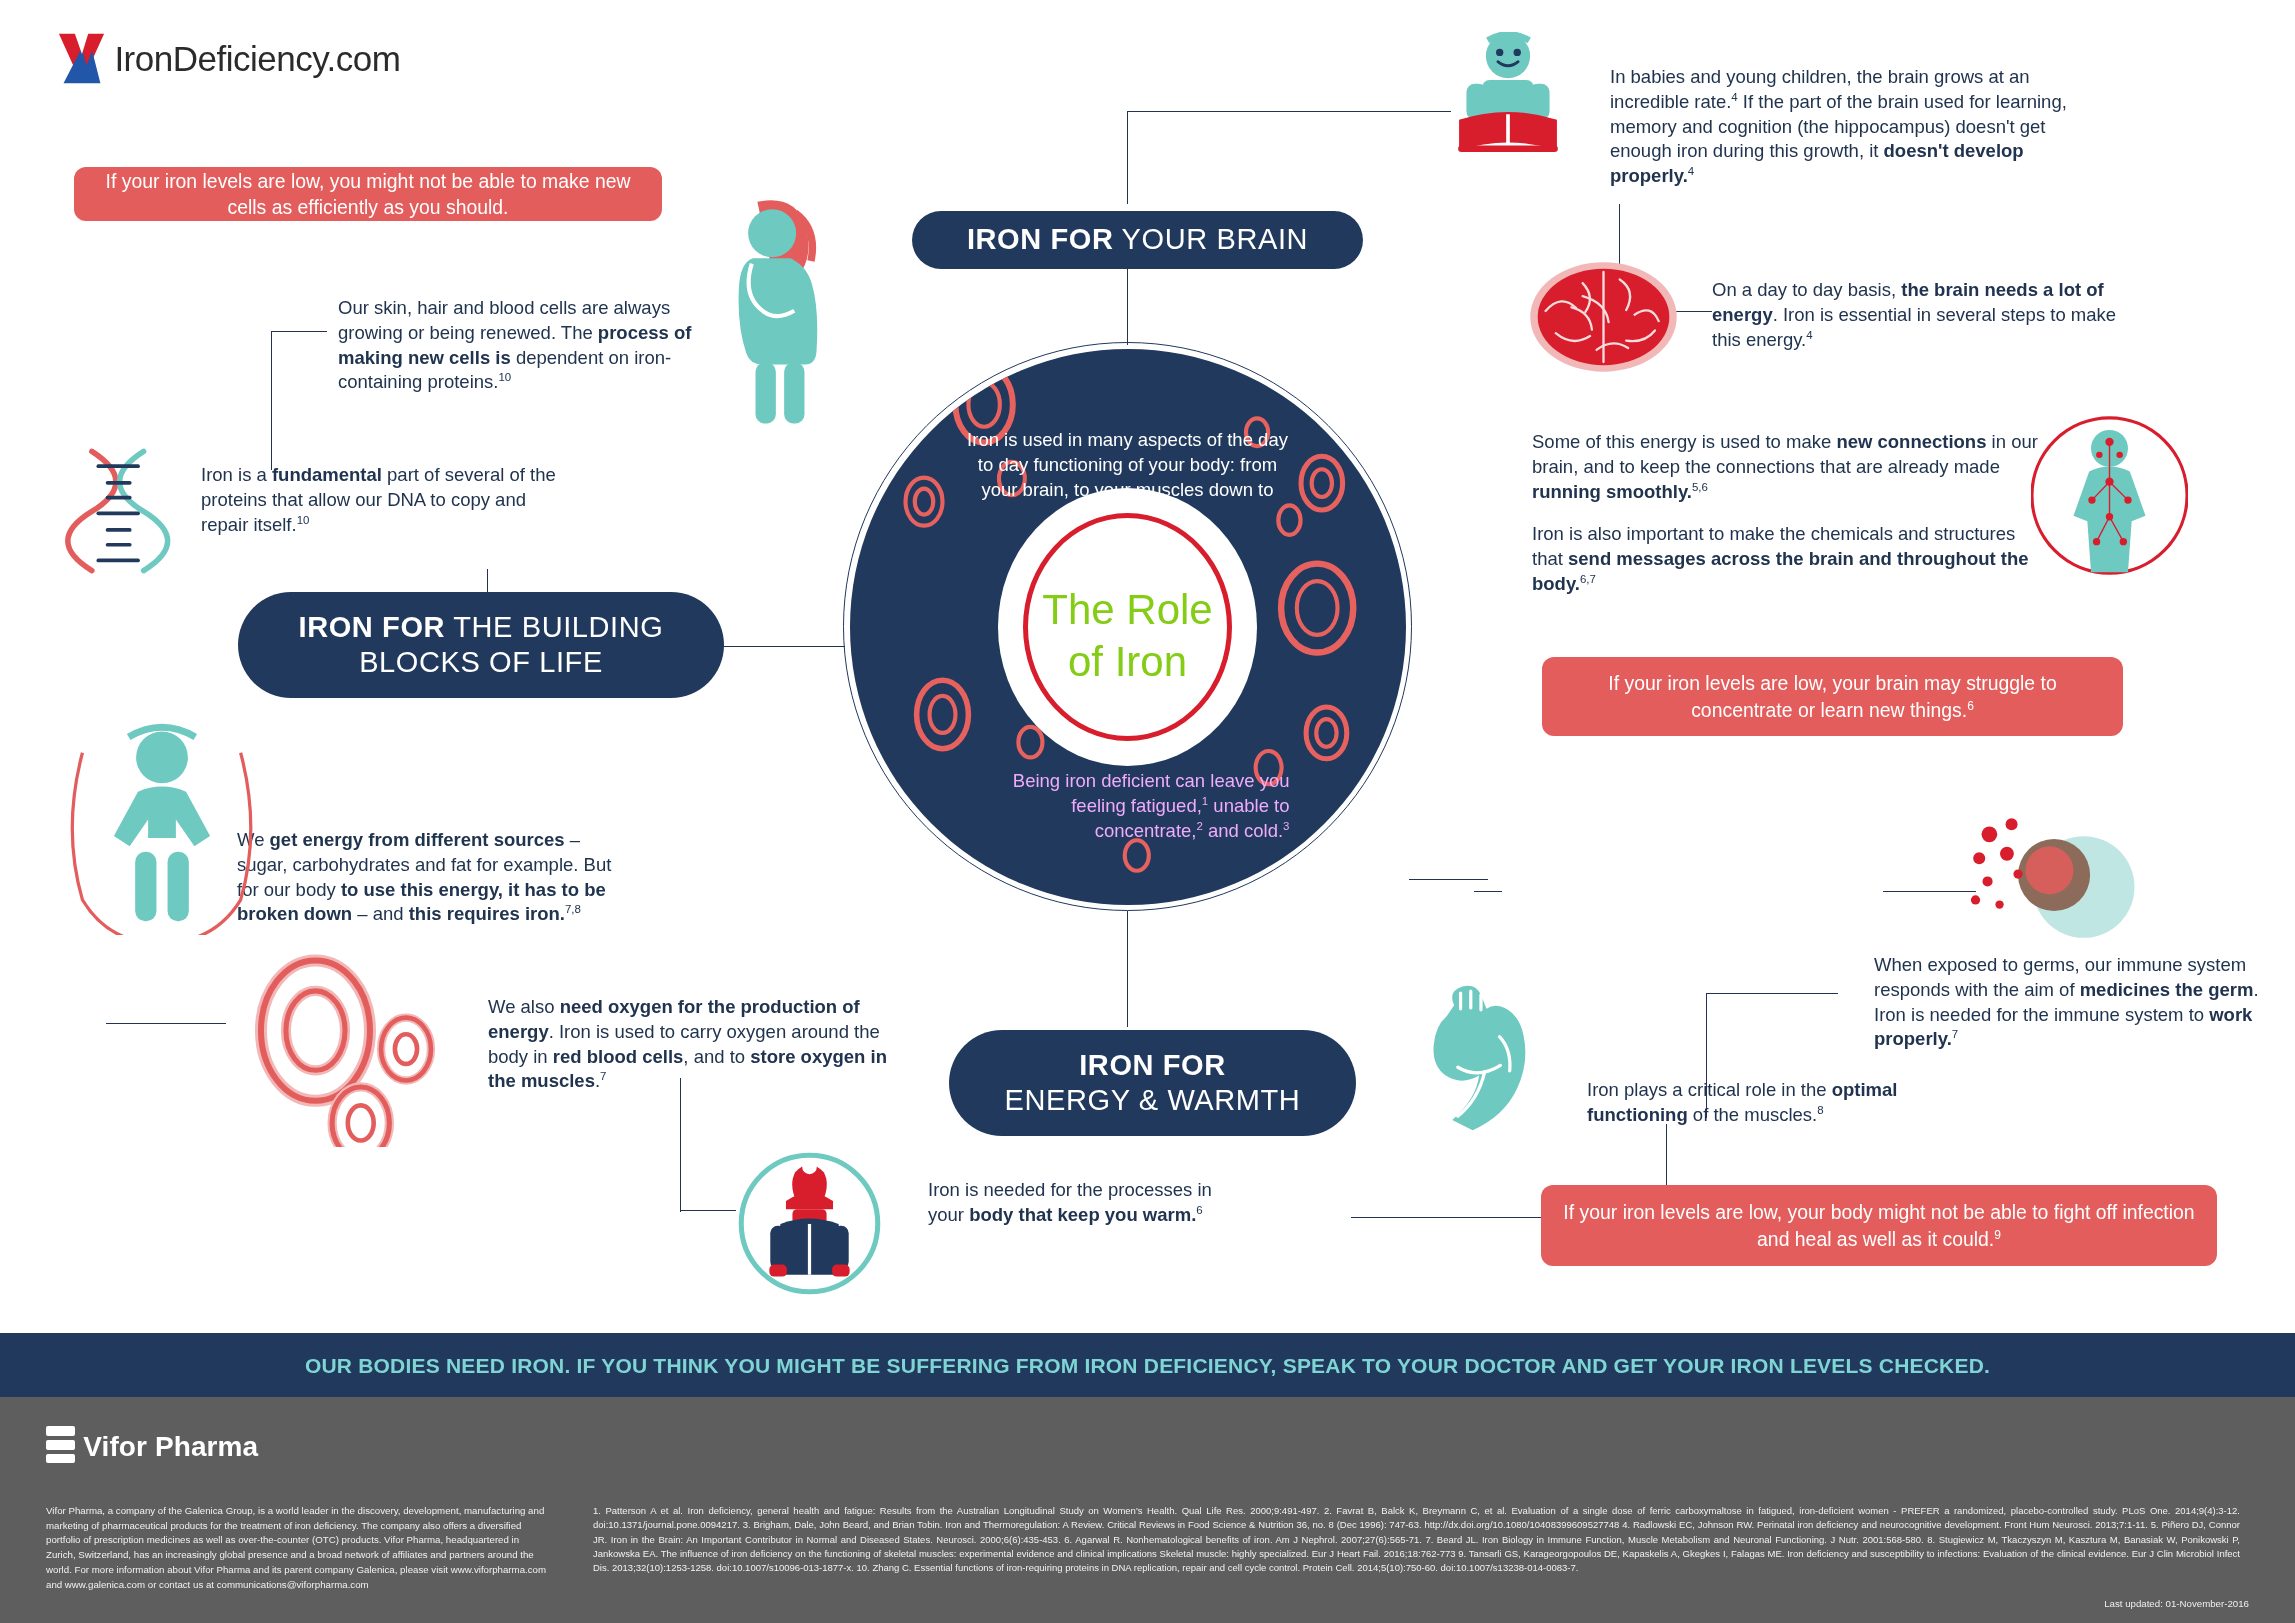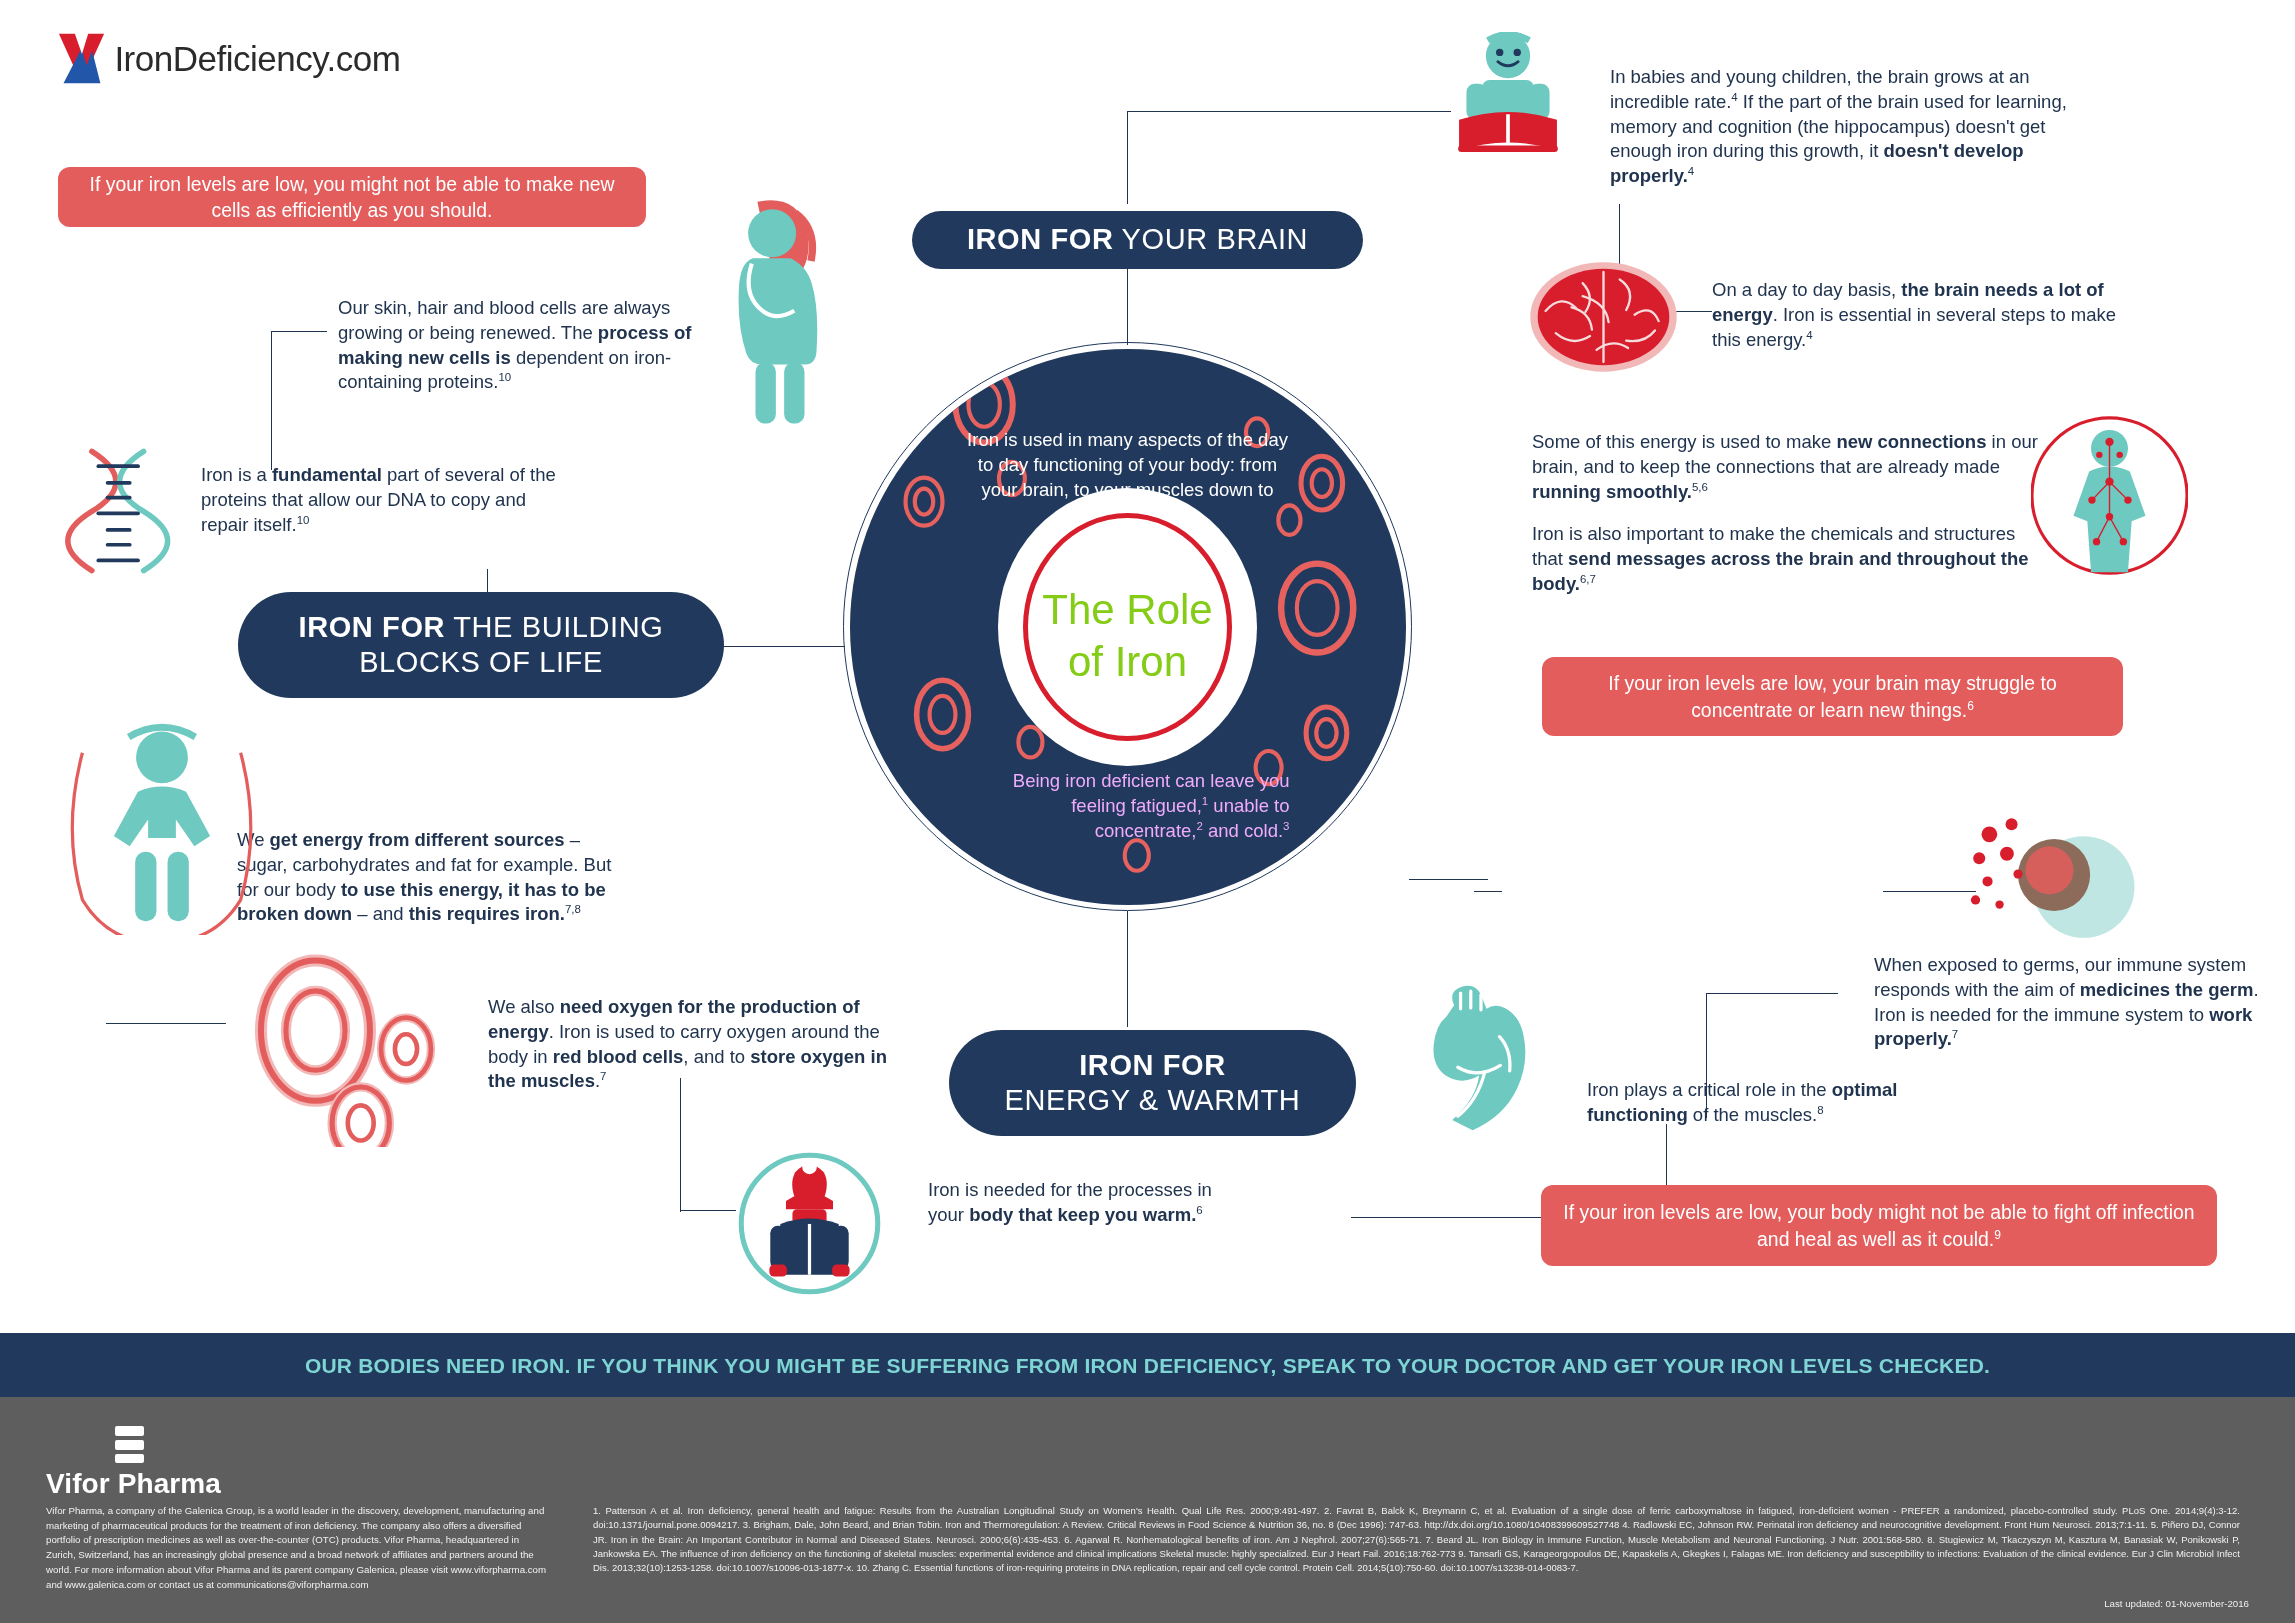--- a/index.html
+++ b/index.html
@@ -114,21 +114,21 @@
   #cta {
     left: 0; top: 1333px; width: 2295px; height: 65px;
     background: #20395c; display: flex; align-items: center; justify-content: center;
     color: #7fd4d4; font-size: 21px; font-weight: 700; letter-spacing: 0.2px;
     z-index: 9;
   }
   #footer {
     left: 0; top: 1397px; width: 2295px; height: 226px;
     background: #5e5e5e; color: #ffffff; z-index: 9;
   }
-  #vifor { position: absolute; left: 46px; top: 29px; display: flex; align-items: center; flex-direction: column; }
+  #vifor { position: absolute; left: 46px; top: 29px; display: flex; align-items: center; }
   #vifor .bars { width: 29px; margin-right: 8.3px; }
   #vifor .bars i { display: block; width: 29px; height: 9.7px; background: #fff; border-radius: 1.9px; margin-bottom: 4.2px; }
   #vifor .vname { font-size: 28px; font-weight: 700; color: #fff; letter-spacing: 0.1px; }
   #blurb {
     position: absolute; left: 46px; top: 107px; width: 504px;
     font-size: 9.7px; line-height: 1.52; color: #f2f2f2;
   }
   #refs {
     position: absolute; left: 593px; top: 107px; width: 1647px;
     font-size: 9.5px; line-height: 1.5; color: #f2f2f2; text-align: justify;
@@ -231,21 +231,21 @@
   <div class="pill abs" style="left:912px; top:211px; width:451px; height:58px;">
     <span><b>IRON FOR</b><span class="lt"> YOUR BRAIN</span></span>
   </div>
 
 
   <div class="pill abs" style="left:949px; top:1030px; width:407px; height:106px; flex-direction:column;">
     <span><b>IRON FOR</b></span>
     <span class="lt">ENERGY &amp; WARMTH</span>
   </div>
 
-  <div class="alert abs" style="left:58px; top:167px; width:588px; height:60px;text-align:center;">
+  <div class="alert abs" style="left:74px; top:167px; width:588px; height:54px;text-align:center;">
     <span>If your iron levels are low, you might not be able to make new cells as efficiently as you should.</span>
   </div>
 
   <div class="alert abs" style="left:1542px; top:657px; width:581px; height:79px;">
     <span><span>If your iron levels are low, your brain may struggle to concentrate or learn new things.</span><sup style="font-size:0.62em;vertical-align:super;">6</sup></span>
   </div>
 
 
   <div class="alert abs" style="left:1541px; top:1185px; width:676px; height:81px;">
     <span><span>If your iron levels are low, your body might not be able to fight off infection and heal as well as it could.</span><sup style="font-size:0.62em;vertical-align:super;">9</sup></span>

